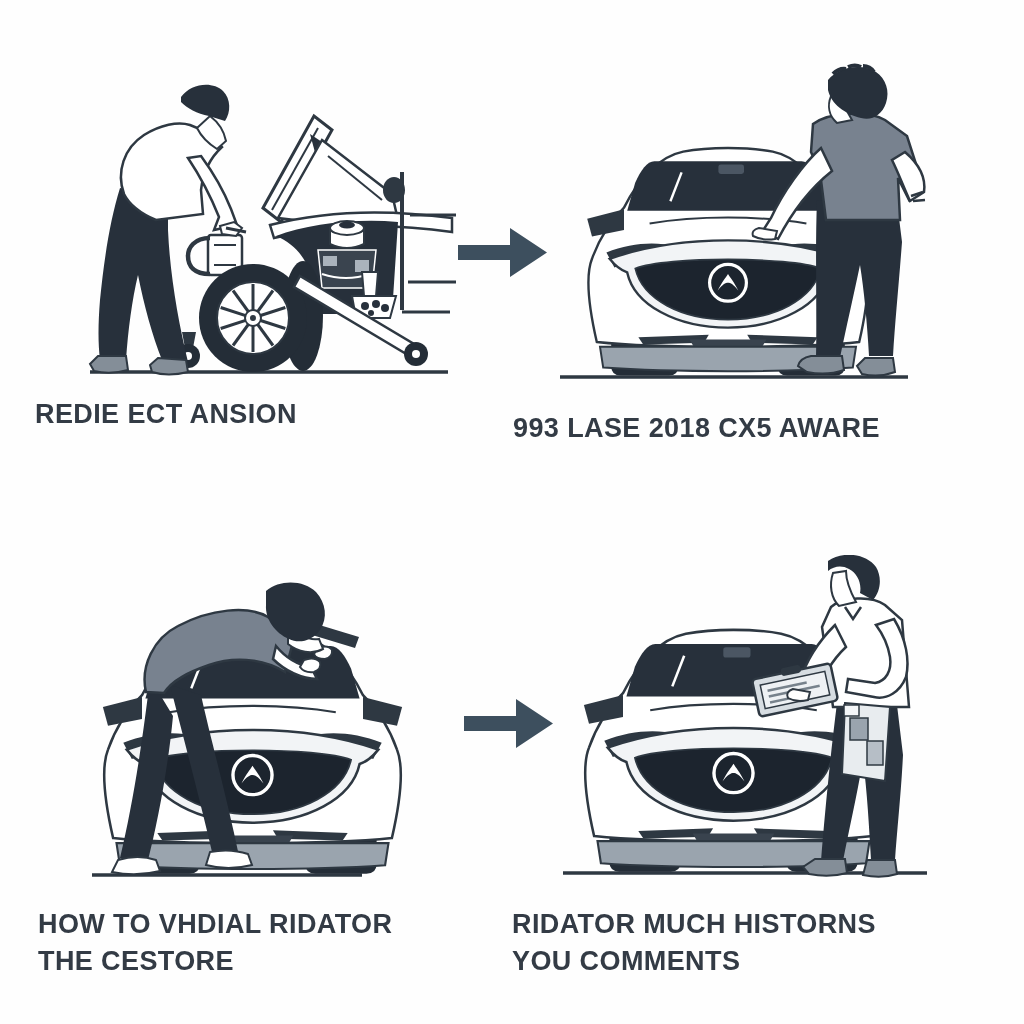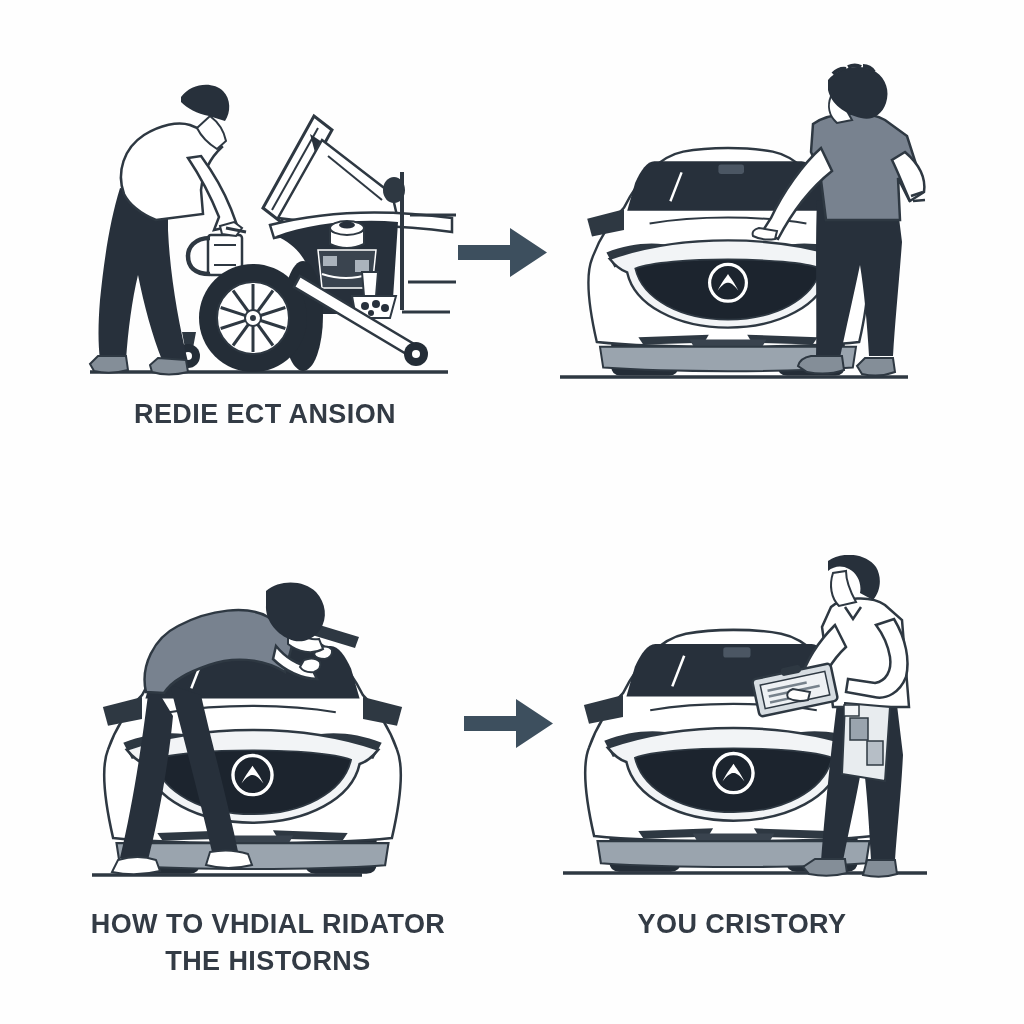--- a/index.html
+++ b/index.html
@@ -1,20 +1,20 @@
 <!DOCTYPE html>
 <html><head>
 <meta charset="utf-8">
 <style>
   html,body{margin:0;padding:0;}
   body{width:1024px;height:1024px;background:#ffffff;position:relative;overflow:hidden;
        font-family:"Liberation Sans", sans-serif;}
   .stage{position:absolute;left:0;top:0;width:1024px;height:1024px;background:#fefefe;}
   .panel{position:absolute;}
-  .caption{position:absolute;text-align:center;color:#333b45;font-weight:700;
+  .caption{position:absolute;text-align:left;color:#333b45;font-weight:700;
            font-size:27px;line-height:37px;letter-spacing:0.4px;}
   .arrow{position:absolute;}
   svg{display:block;}
 </style>
 </head>
 <body>
 
 <div class="stage">
 
   <svg width="0" height="0" style="position:absolute" aria-hidden="true">
@@ -137,20 +137,24 @@
   </svg>
 
   <svg class="arrow" style="left:458px;top:228px" width="90" height="50" viewBox="0 0 90 50">
     <path d="M0,17 L52,17 L52,0 L89,24.5 L52,49 L52,32 L0,32 Z" fill="#3d4f5e"></path>
   </svg>
 
   <div class="caption" style="left:35px;top:396px;width:460px">
     <div>REDIE ECT ANSION</div>
   </div>
 
+  <div class="caption" style="left:513px;top:410px;width:460px">
+    <div>993 LASE 2018 CX5 AWARE</div>
+    <div></div>
+  </div>
 
   <svg class="panel" style="left:60px;top:560px" width="420" height="330" viewBox="0 0 420 330">
     <line x1="32" y1="315" x2="302" y2="315" stroke="#2e3842" stroke-width="3.5"></line>
     <use href="#cx5" xlink:href="#cx5" transform="translate(14,23) scale(0.85)"></use>
     <g>
       <path d="M90,118 C84,170 74,240 60,298 L87,304 C99,258 109,200 113,156 Z" fill="#27303b"></path>
       <path d="M110,125 C124,180 140,240 152,292 L179,296 C167,238 151,180 141,135 Z" fill="#27303b"></path>
       <path d="M58,300 Q78,294 96,300 L100,311 Q76,317 52,312 Z" fill="#ffffff" stroke="#2e3842" stroke-width="2"></path>
       <path d="M150,292 Q170,288 188,294 L192,305 Q168,311 146,305 Z" fill="#ffffff" stroke="#2e3842" stroke-width="2"></path>
       <path d="M86,132 C80,106 94,78 118,66 C150,49 188,45 208,57 L234,78 L225,112 C201,97 171,97 149,105 C129,112 112,120 104,133 Z" fill="#78828f" stroke="#2e3842" stroke-width="2.5"></path>
@@ -189,20 +193,21 @@
       <rect x="305" y="163" width="18" height="22" fill="#9aa4ae" stroke="#2e3842" stroke-width="1.5"></rect>
       <rect x="322" y="186" width="16" height="24" fill="#b6bec6" stroke="#2e3842" stroke-width="1.5"></rect>
       <rect x="299" y="150" width="15" height="11" fill="#f4f6f8" stroke="#2e3842" stroke-width="1.5"></rect>
       <path d="M288,18 C284,30 286,43 294,51 L311,47 C305,36 301,26 301,16 Z" fill="#ffffff" stroke="#2e3842" stroke-width="2"></path>
       <path d="M283,6 C297,-4 321,-2 331,12 C337,22 336,36 328,45 L315,38 C317,28 312,18 304,14 C297,10 289,11 283,16 Z" fill="#27303b"></path>
     </g>
   </svg>
 
   <div class="caption" style="left:38px;top:906px;width:460px">
     <div>HOW TO VHDIAL RIDATOR</div>
-    <div>THE HISTORNS</div>
+    <div>THE CESTORE</div>
   </div>
 
   <div class="caption" style="left:512px;top:906px;width:460px">
-    <div>YOU CRISTORY</div>
+    <div>RIDATOR MUCH HISTORNS</div>
+    <div>YOU COMMENTS</div>
   </div>
 
 </div>
 
 </body></html>

